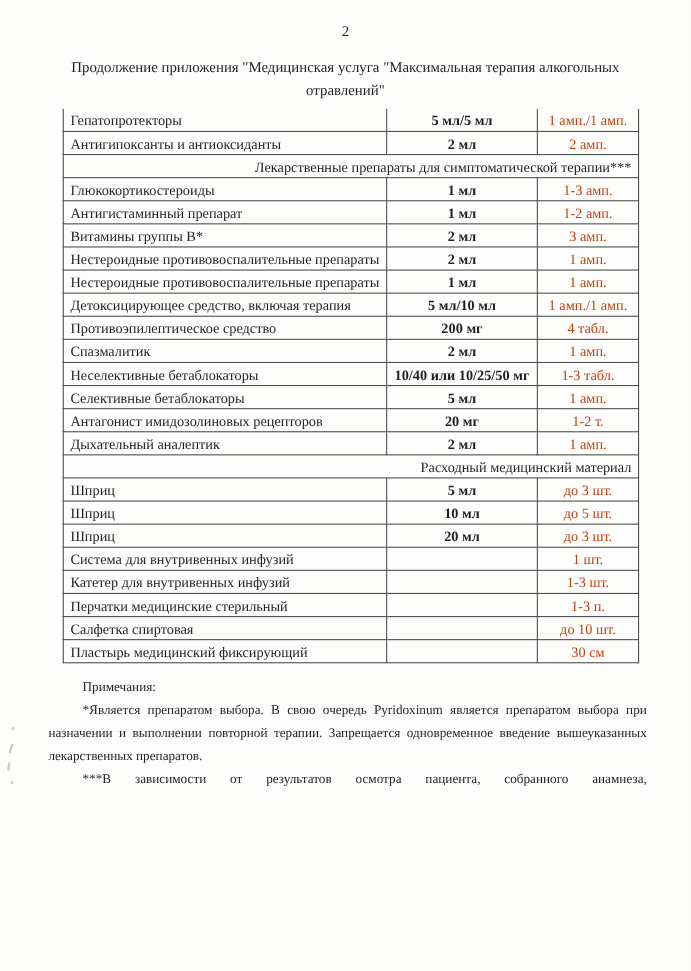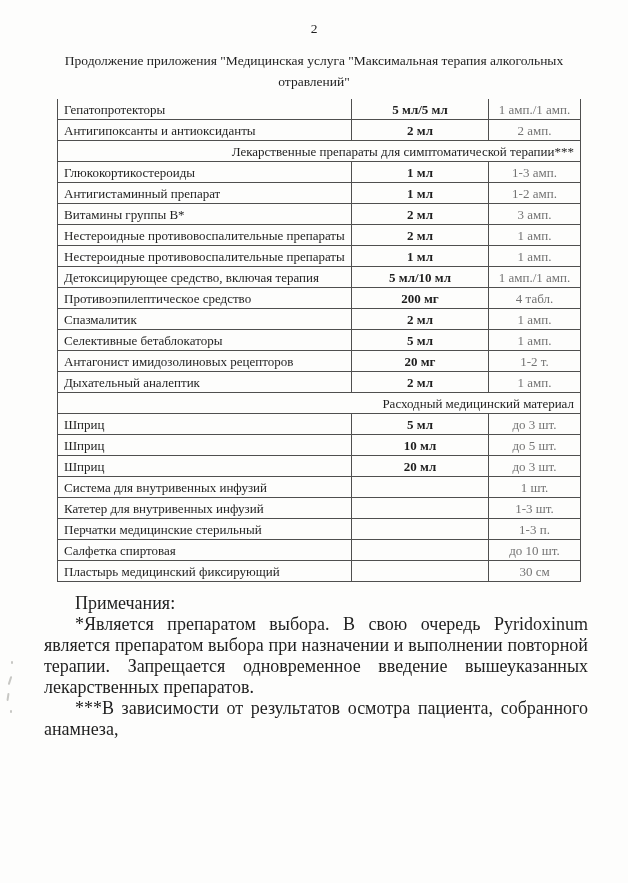--- a/index.html
+++ b/index.html
@@ -43,25 +43,25 @@
     padding: 0 6px;
     line-height: 15px;
     vertical-align: middle;
     overflow: hidden;
     white-space: nowrap;
   }
   
   table.med-table tr:first-child td { border-top: none; }
   td.c-name { width: 281px; text-align: left; }
   td.c-dose { width: 124px; text-align: center; font-weight: bold; }
-  td.c-qty  { width: 79px;  text-align: center; color: #737373; }
+  td.c-qty  { width: 79px;  text-align: center; color: #c2410c; }
   td.c-section { text-align: right; }
   .notes {
     margin: 11px 40px 0 44px;
-    font-size: 18px;
+    font-size: 12px;
     line-height: 21px;
   }
   .notes p {
     margin: 0;
     text-indent: 31px;
     text-align: justify;
   }
   .notes p.stretch {
     text-align: justify;
     text-align-last: justify;
@@ -135,20 +135,25 @@
           <td class="c-name">Противоэпилептическое средство</td>
           <td class="c-dose">200 мг</td>
           <td class="c-qty">4 табл.</td>
         </tr>
         <tr>
           <td class="c-name">Спазмалитик</td>
           <td class="c-dose">2 мл</td>
           <td class="c-qty">1 амп.</td>
         </tr>
         <tr>
+          <td class="c-name">Неселективные бетаблокаторы</td>
+          <td class="c-dose">10/40 или 10/25/50 мг</td>
+          <td class="c-qty">1-3 табл.</td>
+        </tr>
+        <tr>
           <td class="c-name">Селективные бетаблокаторы</td>
           <td class="c-dose">5 мл</td>
           <td class="c-qty">1 амп.</td>
         </tr>
         <tr>
           <td class="c-name">Антагонист имидозолиновых рецепторов</td>
           <td class="c-dose">20 мг</td>
           <td class="c-qty">1-2 т.</td>
         </tr>
         <tr>

